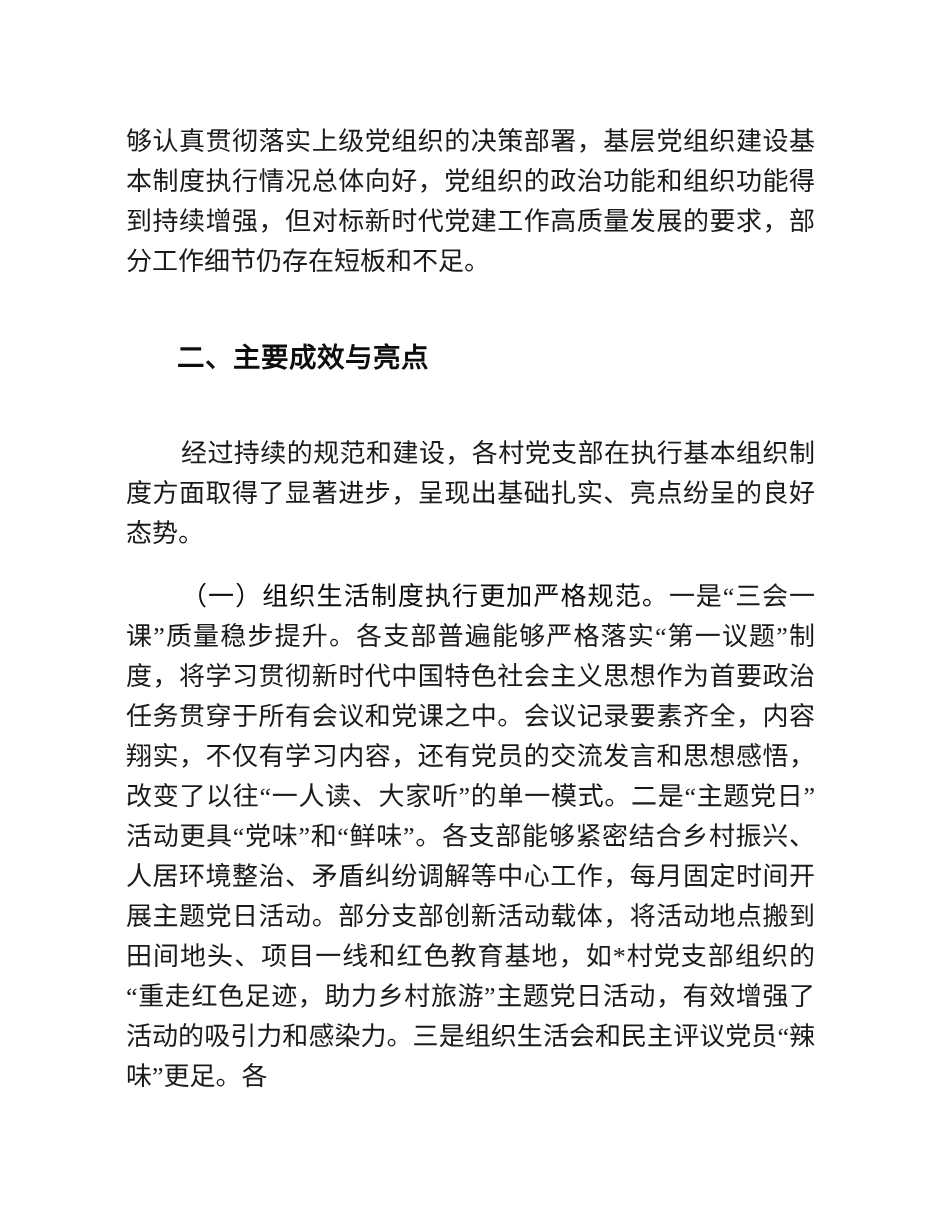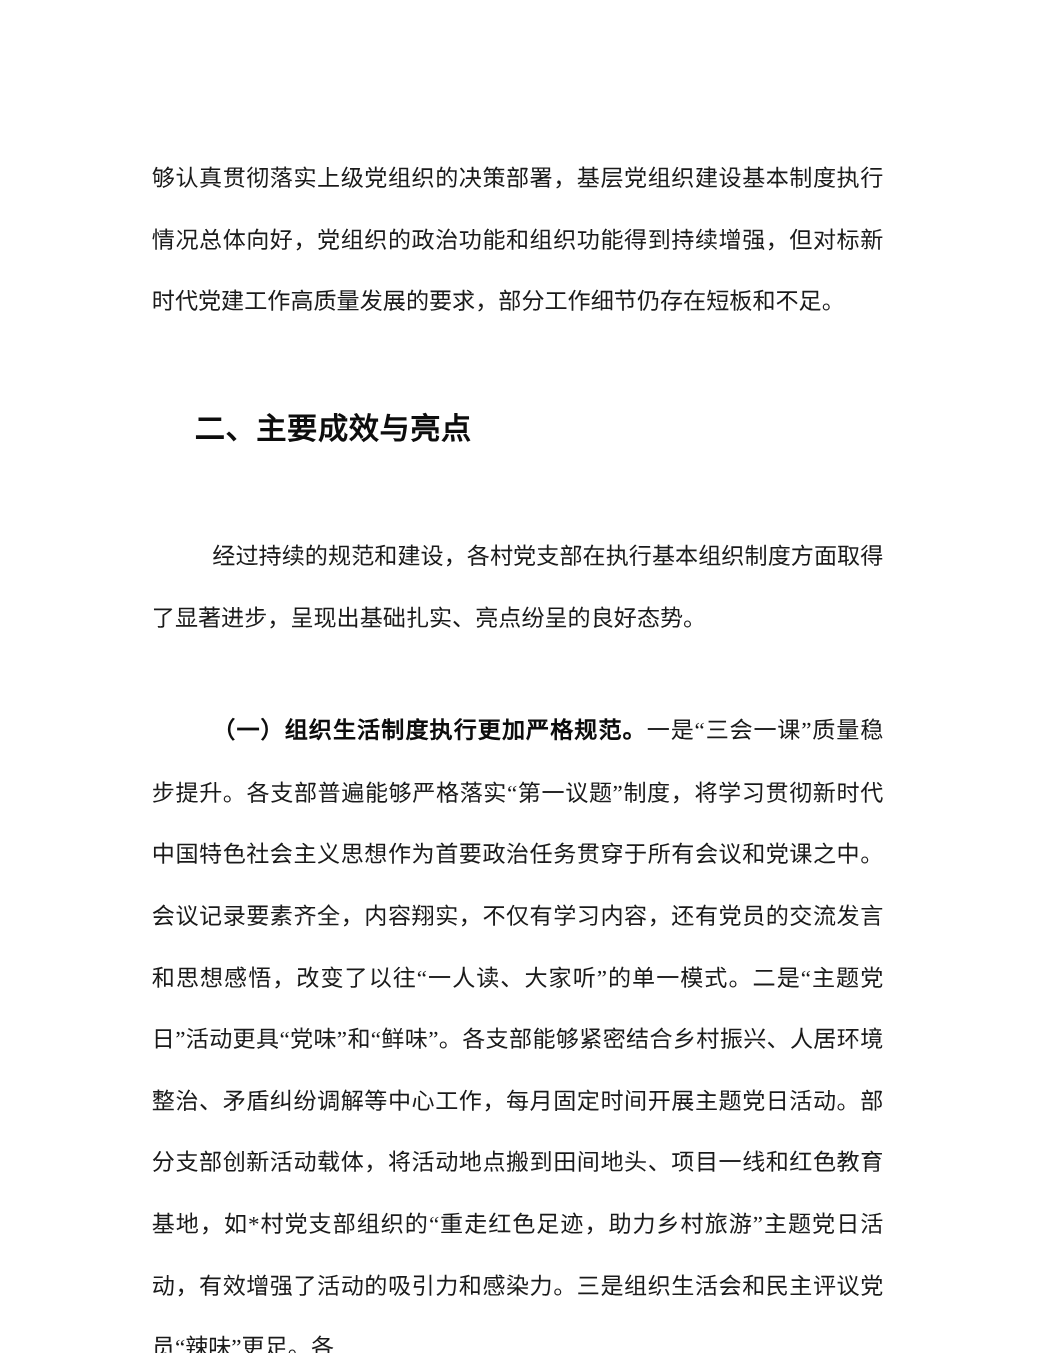--- a/index.html
+++ b/index.html
@@ -23,27 +23,27 @@
   .content {
     position: absolute;
     left: 122px;
     top: 118px;
     width: 697px;
   }
 
   
   .para {
     font-family: "Liberation Serif", "DejaVu Serif", serif;
-    font-size: 21px;
-    line-height: 56px;
+    font-size: 26px;
+    line-height: 40px;
     color: #1a1a1a;
     text-align: justify;
     text-justify: inter-character;
     text-align-last: left;
-    margin: 16px;
+    margin: 4px;
     letter-spacing: 0px;
     font-weight: 400;
     -webkit-font-smoothing: antialiased;
   }
 
   .para.indent {
     text-indent: 55px;
   }
 
   
@@ -54,21 +54,21 @@
     font-weight: 700;
     color: #0d0d0d;
     margin: 0;
     text-indent: 55px;
     letter-spacing: 0.5px;
   }
 
   
   .lead {
     font-family: "Liberation Sans", "DejaVu Sans", sans-serif;
-    font-weight: 700;
+    font-weight: 400;
     color: #0d0d0d;
     letter-spacing: 0.2px;
   }
 
   .spacer-sm { height: 48px; }
   .spacer-xs { height: 14px; }
 </style>
 </head>
 <body>
 

